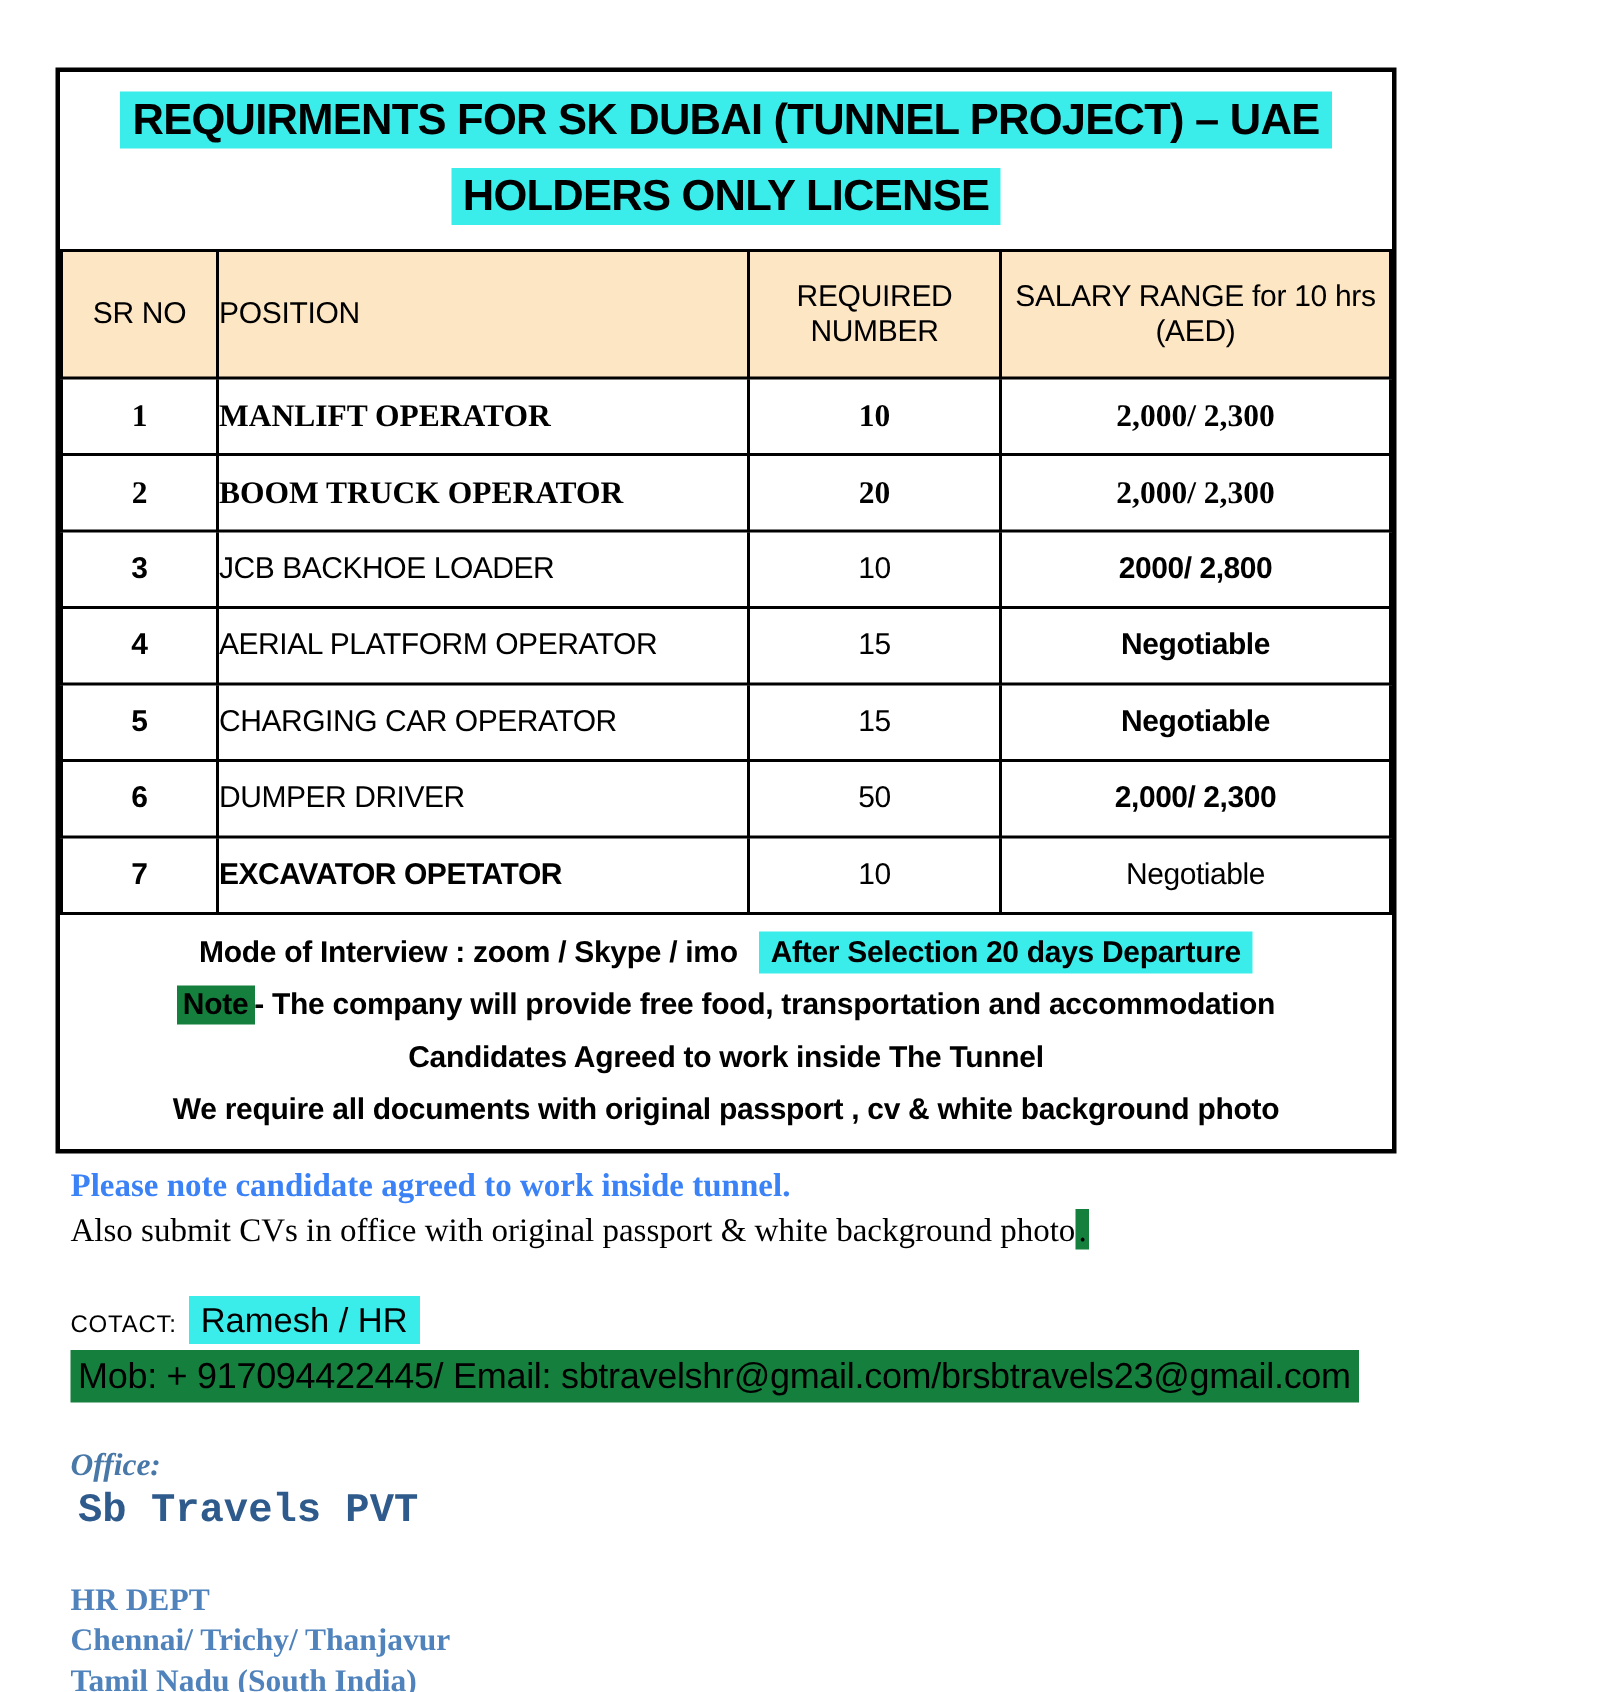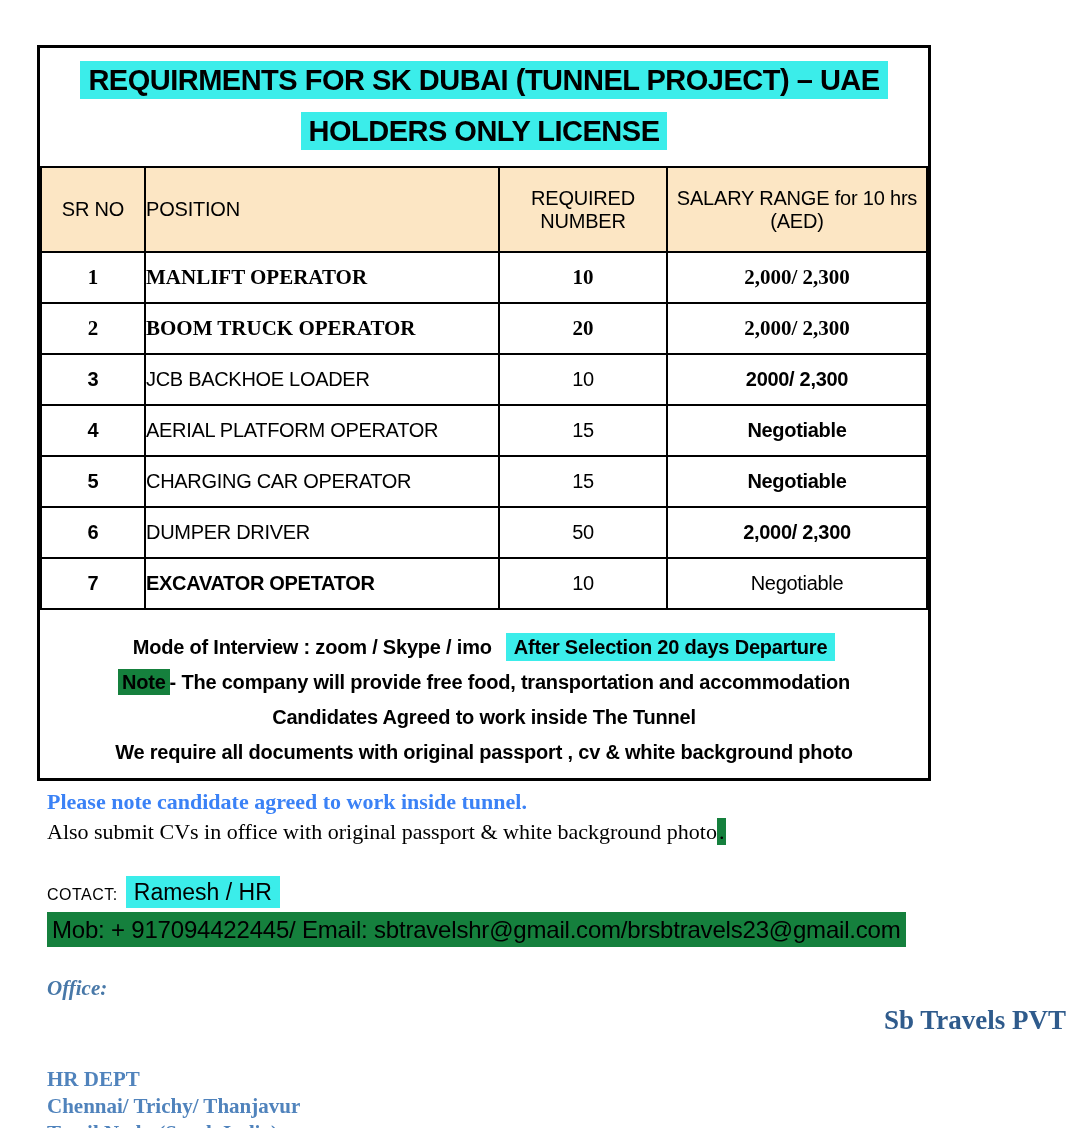--- a/index.html
+++ b/index.html
@@ -50,21 +50,21 @@
   tr.serif td { font-family: "Liberation Serif", serif; font-weight: 700; font-size: 21px; }
   tr.sans td  { font-family: "Liberation Sans", sans-serif; letter-spacing: -0.3px; }
   tr.sans td.col-sr  { font-weight: 700; }
   tr.sans td.col-pos { font-weight: 400; }
   tr.sans td.col-req { font-weight: 400; }
   tr.sans td.col-sal { font-weight: 700; }
   tr.r7 td.col-pos { font-weight: 700; }
   tr.r7 td.col-sal { font-weight: 400; }
 
   
-  .box-notes { text-align: center; padding: 26px 10px 12px 10px; }
+  .box-notes { text-align: center; padding: 14px 10px 12px 10px; }
   .box-notes .line { font-weight: 700; font-size: 20px; letter-spacing: -0.2px; margin-bottom: 12px; }
   .box-notes .line:last-child { margin-bottom: 2px; }
   .hl-yellow { background: #15803d; padding: 2px 4px; }
   .box-notes .hl-cyan { margin-left: 14px; }
 
   
   .below { margin-left: 47px; margin-top: 8px; }
   .red-note {
     color: #3b82f6; font-family: "Liberation Serif", serif;
     font-weight: 700; font-size: 22px; margin: 0 0 4px 0;
@@ -79,22 +79,22 @@
   .contact-value { font-size: 23px; margin-left: 8px; }
   .mob-line { margin-top: 10px; }
   .mob-line .hl-yellow { font-size: 24px; padding: 4px 5px; letter-spacing: -0.2px; text-align: right; }
 
   .office-block { margin-top: 32px; }
   .office-label {
     color: #4878A8; font-family: "Liberation Serif", serif;
     font-style: italic; font-weight: 700; font-size: 21px;
   }
   .office-name {
-    color: #2F5B8C; font-family: Liberation Serif, serif;
-    font-weight: 700; font-size: 27px; margin-top: 4px; padding-left: 5px; text-align: right;
+    color: #2F5B8C; font-family: Liberation Mono, monospace;
+    font-weight: 700; font-size: 27px; margin-top: 4px; padding-left: 5px;
   }
 
   .hr-block { margin-top: 30px; color: #5083BC; font-family: "Liberation Serif", serif; font-weight: 700; font-size: 21px; line-height: 27px; }
 </style>
 </head>
 <body>
 
 <div class="page">
 
   <div class="box">
@@ -130,21 +130,21 @@
         <tr class="serif r2">
           <td class="col-sr">2</td>
           <td class="col-pos">BOOM TRUCK OPERATOR</td>
           <td class="col-req">20</td>
           <td class="col-sal">2,000/ 2,300</td>
         </tr>
         <tr class="sans r3">
           <td class="col-sr">3</td>
           <td class="col-pos">JCB BACKHOE LOADER</td>
           <td class="col-req">10</td>
-          <td class="col-sal">2000/ 2,300</td>
+          <td class="col-sal">2000/ 2,800</td>
         </tr>
         <tr class="sans r4">
           <td class="col-sr">4</td>
           <td class="col-pos">AERIAL PLATFORM OPERATOR</td>
           <td class="col-req">15</td>
           <td class="col-sal">Negotiable</td>
         </tr>
         <tr class="sans r5">
           <td class="col-sr">5</td>
           <td class="col-pos">CHARGING CAR OPERATOR</td>

